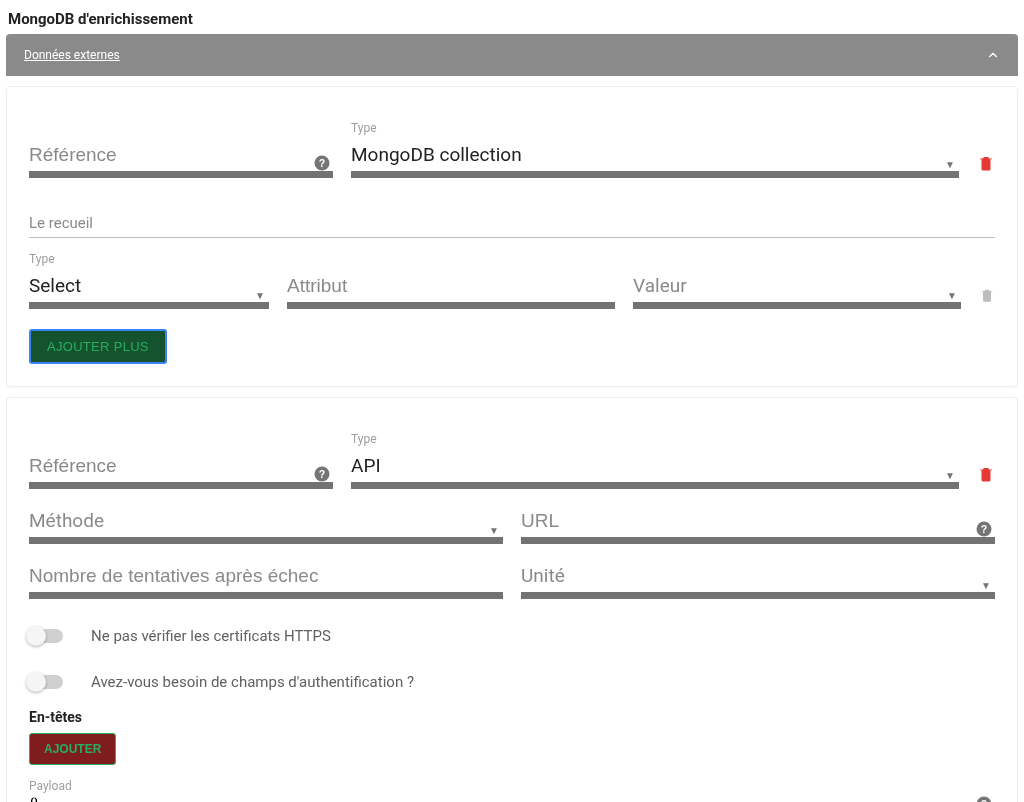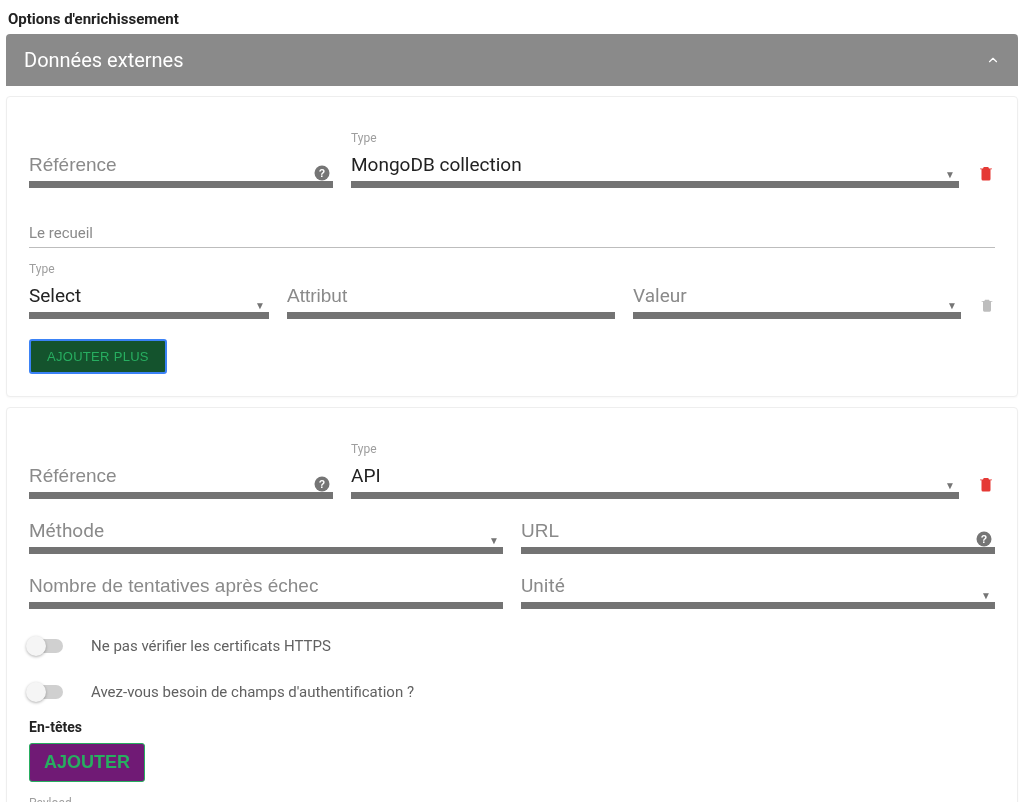--- a/index.html
+++ b/index.html
@@ -16,23 +16,24 @@
       color: #222;
       padding: 10px 0 6px 2px;
     }
     .accordion-header {
       background: #8a8a8a;
       color: #fff;
       padding: 14px 18px;
       display: flex;
       justify-content: space-between;
       align-items: center;
-      font-size: 20px;
+      font-size: 12px;
       border-radius: 4px 4px 0 0;
       cursor: pointer;
+      text-decoration: underline;
     }
     .card {
       background: #fff;
       border: 1px solid #eee;
       border-radius: 4px;
       margin: 10px 0;
       padding: 20px 22px 22px 22px;
       box-shadow: 0 1px 2px rgba(0,0,0,0.03);
     }
     .row { display: flex; gap: 18px; align-items: flex-end; }
@@ -130,24 +131,24 @@
     }
     .toggle-label { color: #616161; font-size: 15px; }
     .sub-heading {
       font-weight: 700;
       font-size: 14px;
       color: #222;
       margin-top: 18px;
     }
     .btn-outline-sm {
       margin-top: 8px;
-      background: #701a75;
+      background: #7f1d1d;
       border: 1px solid #27ae60;
       color: #27ae60;
-      font-size: 18px;
+      font-size: 12px;
       font-weight: 700;
       padding: 8px 14px;
       border-radius: 3px;
       cursor: pointer;
     }
     .payload-label {
       font-size: 12px;
       color: #9e9e9e;
       margin-top: 14px;
     }
@@ -169,21 +170,21 @@
       top: 2px;
       color: #757575;
       font-size: 17px;
     }
     .grow-2 { flex: 2; }
     svg { display: block; }
   </style>
 </head>
 <body>
 
-<div class="page-title">Options d'enrichissement</div>
+<div class="page-title">MongoDB d'enrichissement</div>
 
 <div class="accordion-header">
   <span>Données externes</span>
   <span>
     <svg width="14" height="14" viewBox="0 0 24 24" fill="none">
         <path d="M6 15l6-6 6 6" stroke="#fff" stroke-width="2" stroke-linecap="round" stroke-linejoin="round"></path>
       </svg>
   </span>
 </div>
 

